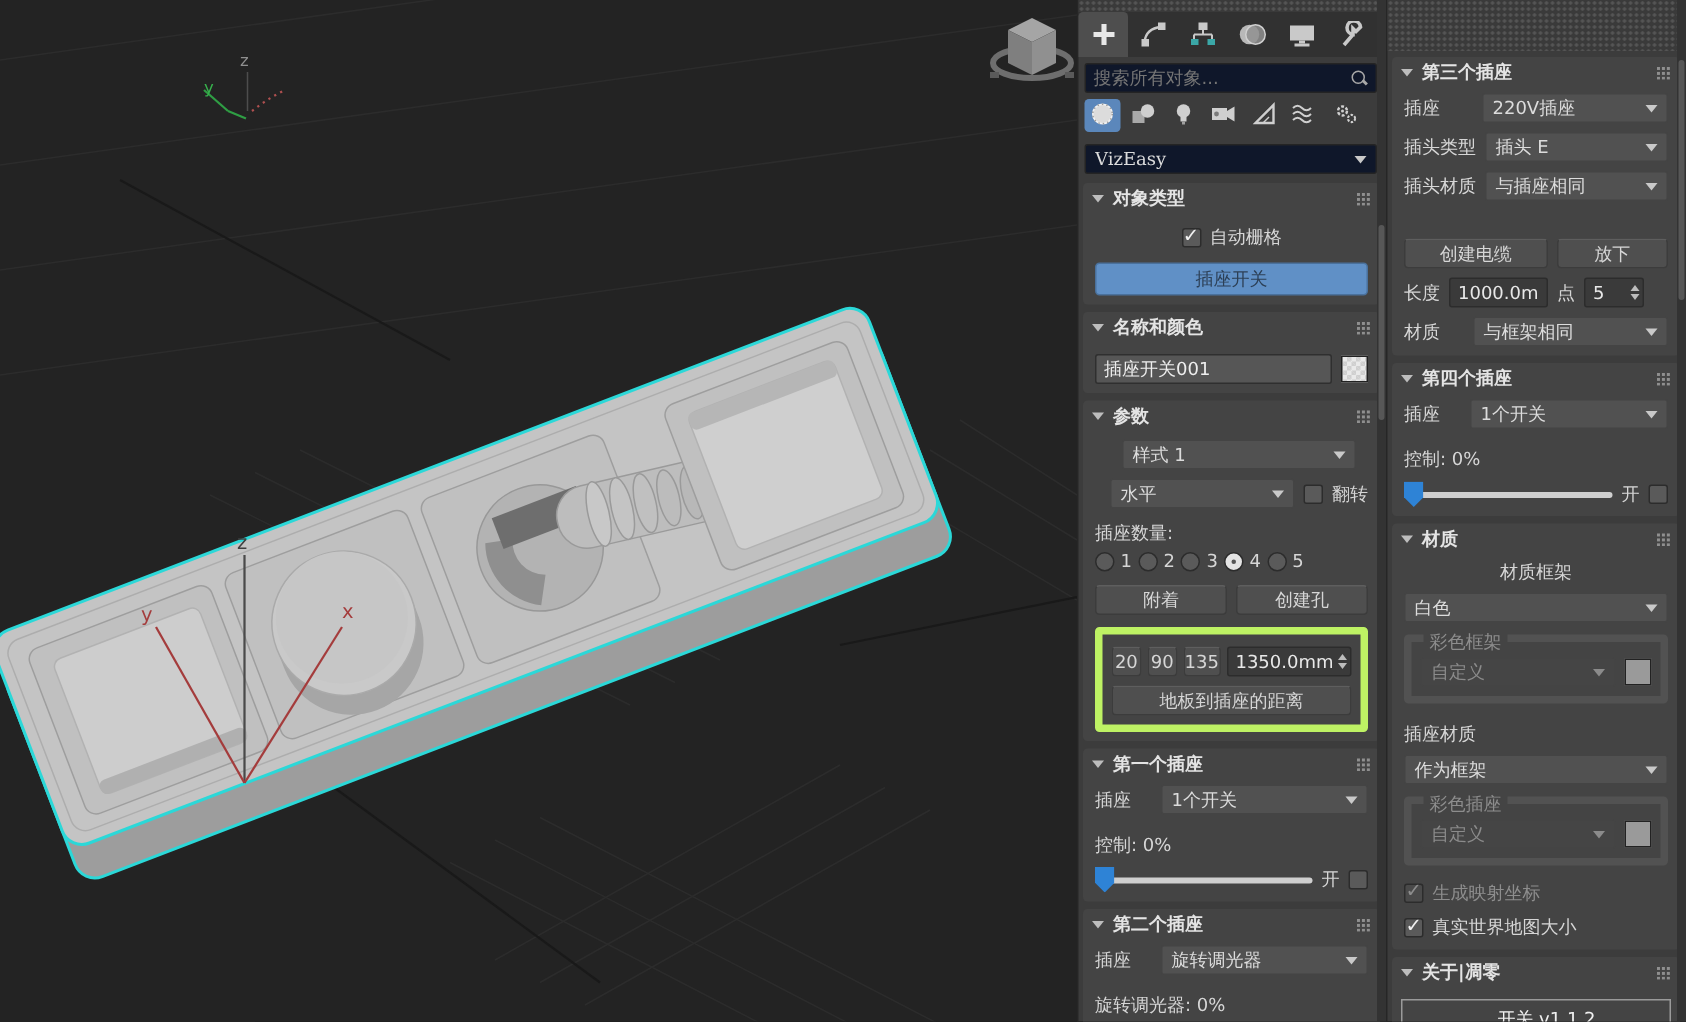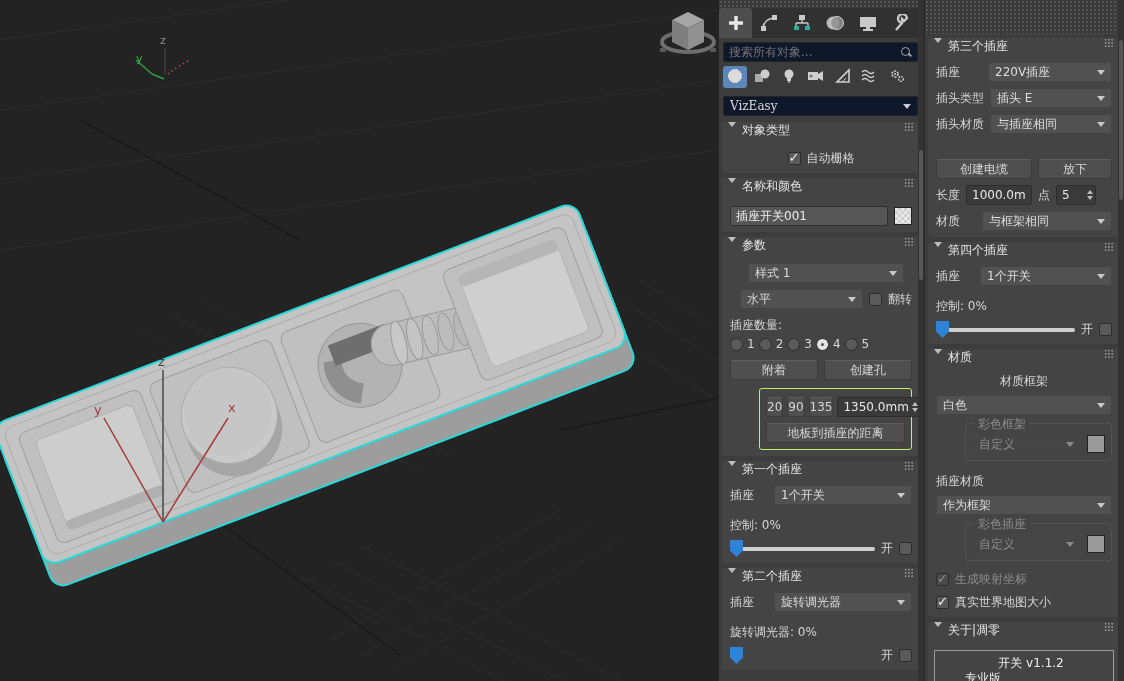--- a/index.html
+++ b/index.html
@@ -49,22 +49,22 @@
   .dd .lbl { flex:1; color:#dcdcdc; white-space:nowrap; overflow:hidden; }
   .arr { width:0; height:0; border-left:4px solid transparent; border-right:4px solid transparent;
     border-top:5px solid #c9c9c9; flex:0 0 auto; }
   .dd.dark { background:#0f172a; border-color:#242424; }
   .dd.dis { background:#454545; color:#8b8b8b; }
   .dd.dis .lbl { color:#8b8b8b; }
   .dd.dis .arr { border-top-color:#8b8b8b; }
 
   
   .roll { background:#444; margin:4px 4px 5px 3px; border-radius:3px; padding-bottom:6px; }
-  .rhead { height:20px; display:flex; gap:6px; padding:0 6px;
-    font-weight:normal; color:#e4e4e4; cursor:pointer; }
+  .rhead { height:20px; display:flex; align-items:center; gap:6px; padding:0 6px;
+    font-weight:bold; color:#e4e4e4; cursor:pointer; }
   .tri { width:0; height:0; border-left:4px solid transparent; border-right:4px solid transparent;
     border-top:5px solid #bdbdbd; }
   .rtitle { flex:1; }
   .grip { width:10px; height:9px; background-image:radial-gradient(#8f8f8f 1px, transparent 1px);
     background-size:3.3px 3.3px; }
   .rbody { padding:2px 8px 0 8px; }
 
   
   .btn { background:#4f4f4f; border:1px solid #3c3c3c; border-top-color:#5e5e5e; border-radius:3px;
     color:#d6d6d6; text-align:center; height:20px; line-height:18px; cursor:pointer; }
@@ -97,21 +97,21 @@
     clip-path:polygon(0 0,100% 0,100% 62%,50% 100%,0 62%); }
 
   .spin { display:flex; align-items:center; height:20px; background:#3a3a3a; border:1px solid #2c2c2c;
     border-radius:2px; padding:0 2px 0 5px; color:#e8e8e8; }
   .spin .val { flex:1; white-space:nowrap; }
   .spinarr { display:flex; flex-direction:column; gap:2px; margin-left:3px; cursor:pointer; }
   .spinarr i { width:0; height:0; border-left:3.5px solid transparent; border-right:3.5px solid transparent; display:block; }
   .spinarr i.up { border-bottom:4px solid #bdbdbd; }
   .spinarr i.dn { border-top:4px solid #bdbdbd; }
 
-  .grpbox { border:1px solid #bef264; border-radius:3px; position:relative; padding:8px 6px 6px 6px; margin-top:8px;margin-left:29px; }
+  .grpbox { border:5px solid #bef264; border-radius:3px; position:relative; padding:8px 6px 6px 6px; margin-top:8px; }
   .grpbox.dis { border-color:#525252; }
   .grpbox .gtitle { position:absolute; top:-8px; left:8px; background:#444; padding:0 4px; color:#8d8d8d; }
 
   .row { display:flex; align-items:center; gap:6px; margin-top:6px; }
   .label { color:#d6d6d6; white-space:nowrap; }
   .label.dim { color:#8d8d8d; }
 
   
   .aboutbox { border:1px solid #9a9a9a; margin:8px 6px 0 6px; padding:4px 8px 6px 8px; color:#f0f0f0; }
   .aboutbox .l1 { text-align:center; padding-left:14px; }
@@ -325,20 +325,21 @@
       <div class="rhead">
         <span class="tri"></span>
         <span class="rtitle">对象类型</span>
         <span class="grip"></span>
       </div>
       <div class="rbody">
         <div class="row" style="justify-content:center;">
           <span class="cb on"></span>
           <span class="label">自动栅格</span>
         </div>
+        <div class="btn blue" style="margin-top:8px;">插座开关</div>
       </div>
     </div>
 
     <div class="roll">
       <div class="rhead">
         <span class="tri"></span>
         <span class="rtitle">名称和颜色</span>
         <span class="grip"></span>
       </div>
       <div class="rbody">

